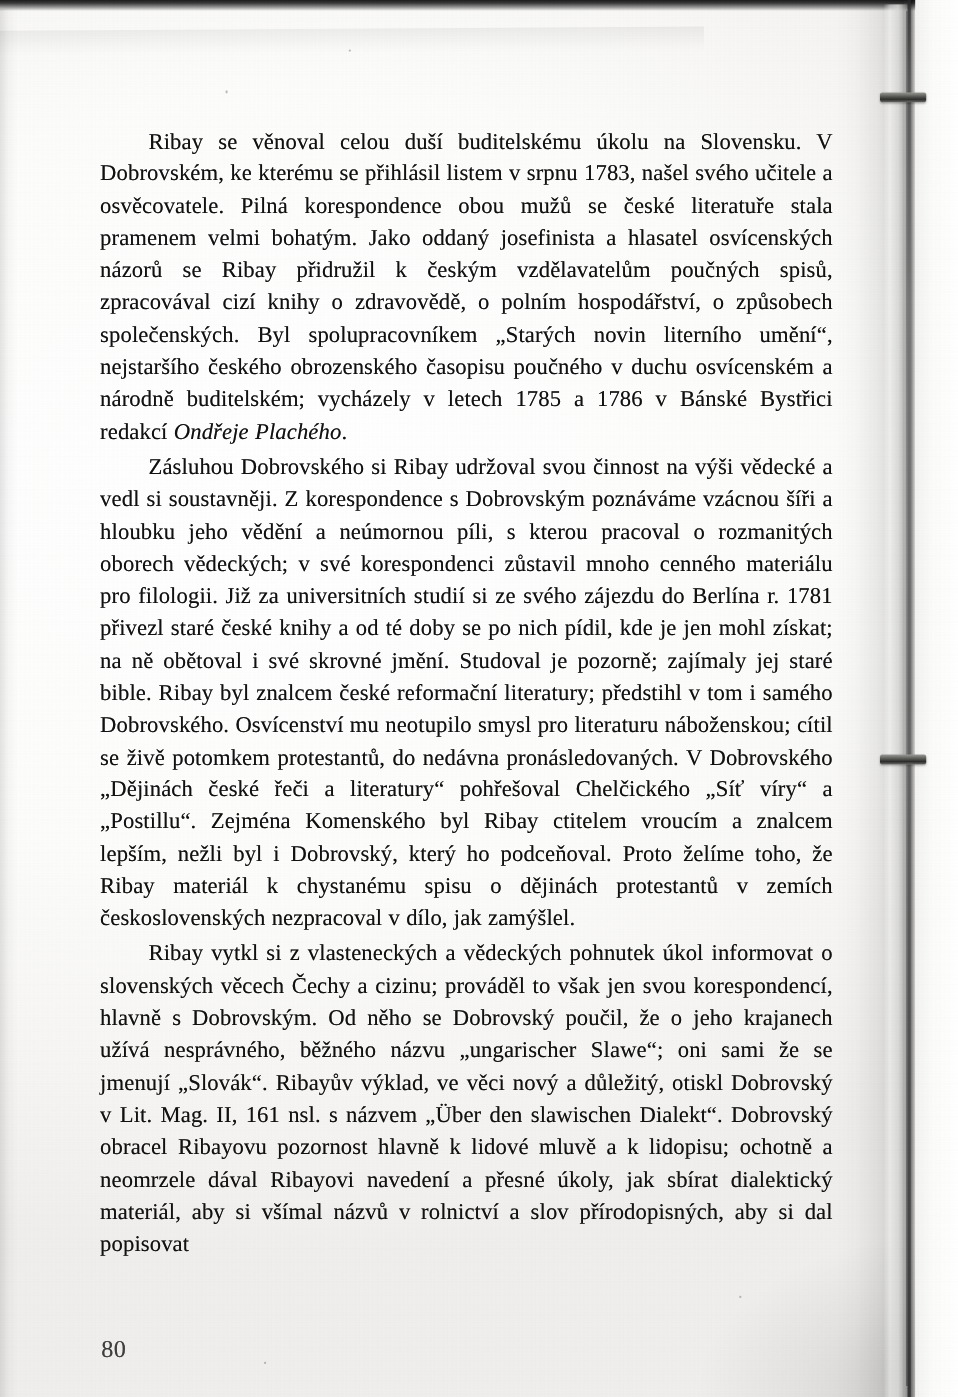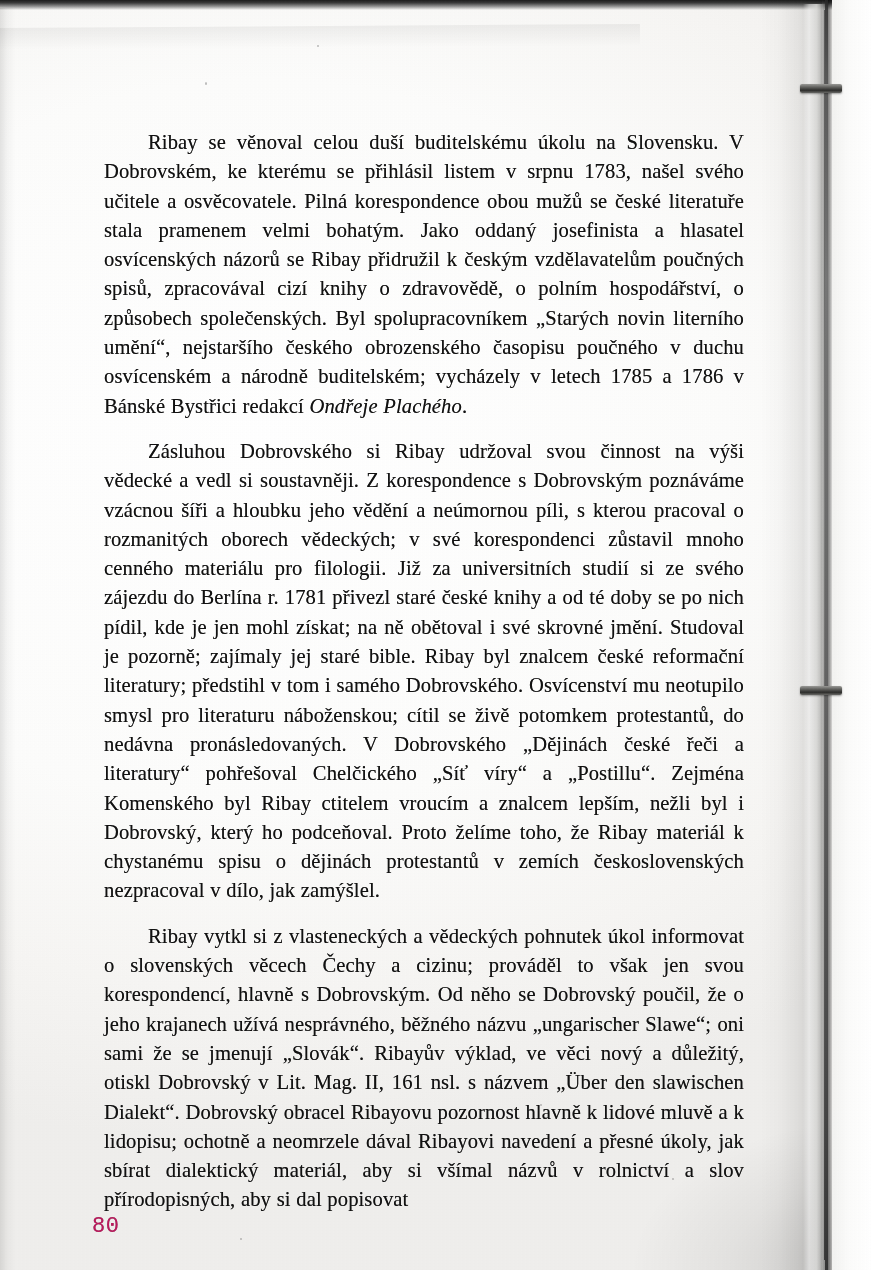--- a/index.html
+++ b/index.html
@@ -132,44 +132,44 @@
     width: 672px;
     font-family: "Liberation Serif", serif;
     font-size: 20.6px;
     line-height: 29.3px;
     color: #17181a;
     text-align: justify;
     text-justify: inter-word;
     -webkit-font-smoothing: antialiased;
   }
   .text-block p {
-    margin: 16px;
+    margin: 3px;
     text-indent: 44px;
     text-align: justify;
     letter-spacing: .1px;
     word-spacing: .4px;
   }
   .text-block p:last-child {
     text-align-last: left;
   }
   .ital { font-style: italic; }
 
   
   .ink {
     filter: contrast(1.06) saturate(0);
     text-shadow: 0 0 .45px rgba(20,20,22,.55);
   }
 
   .page-number {
     position: absolute;
     left: 92px;
     top: 1214px;
-    font-family: Liberation Mono, monospace;
+    font-family: Liberation Serif, serif;
     font-size: 22px;
-    color: #be185d;
+    color: #404040;
     letter-spacing: .5px;
     text-shadow: 0 0 .5px rgba(20,20,22,.5);
   }
 
   
   .speck {
     position: absolute;
     background: rgba(90,90,90,.40);
     border-radius: 50%;
   }

